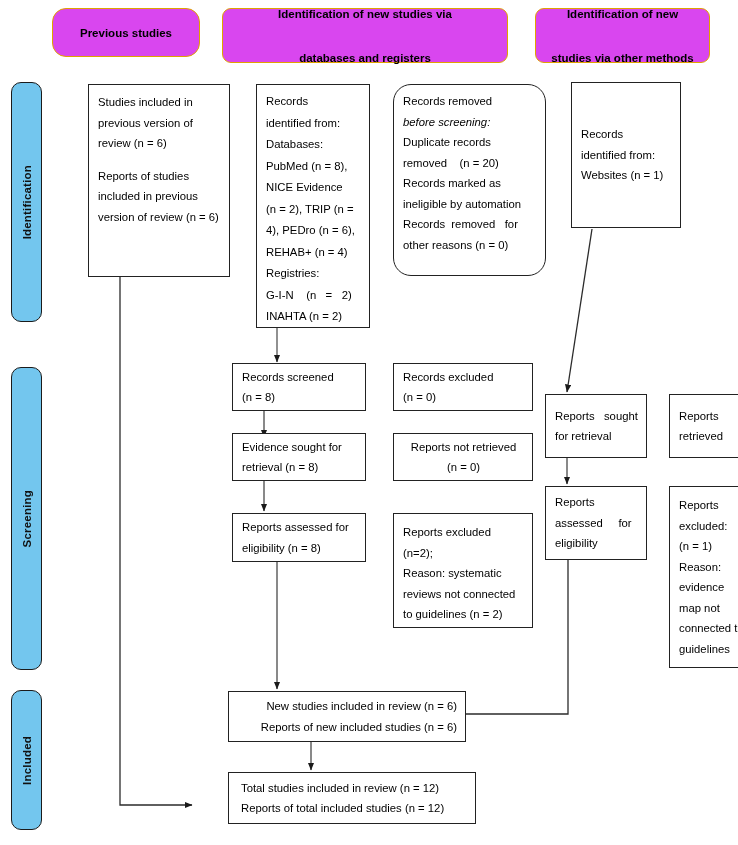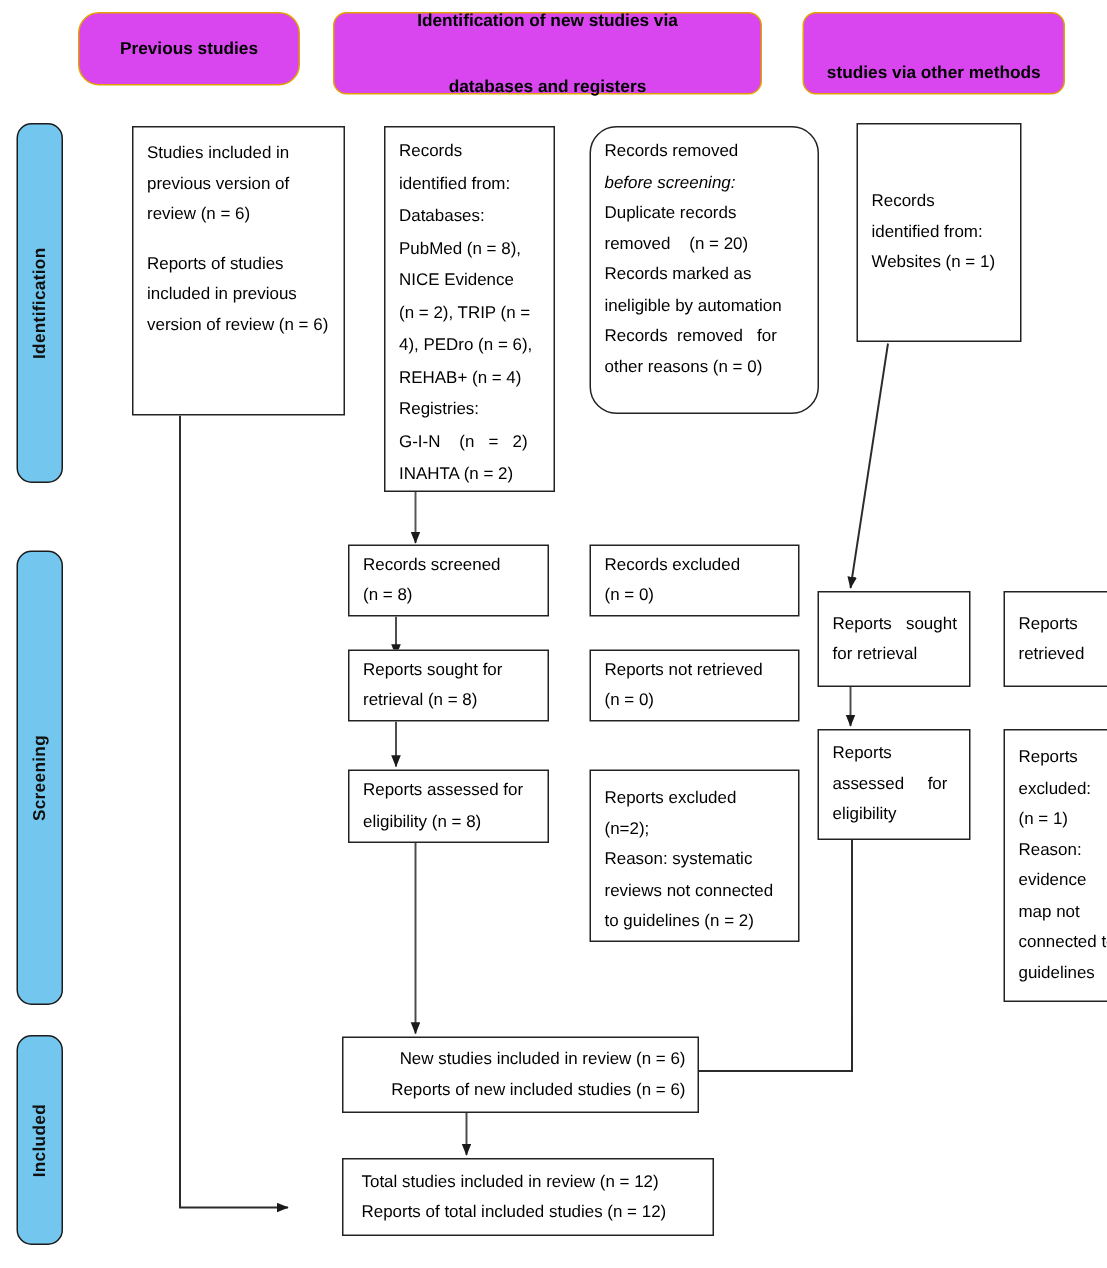--- a/index.html
+++ b/index.html
@@ -137,21 +137,21 @@
 
   <div class="phase-header" style="left:222px; top:8px; width:286px; height:55px;">
     <span style="line-height:18px;">
       <span>Identification of new studies via</span><br>
       <span style="display:inline-block;margin-top:8px;">databases and registers</span>
     </span>
   </div>
 
   <div class="phase-header" style="left:535px; top:8px; width:175px; height:55px;">
     <span style="line-height:18px;">
-      <br>
+      <span>Identification of new</span><br>
       <span style="display:inline-block;margin-top:8px;">studies via other methods</span>
     </span>
   </div>
 
   <div class="stage-bar" style="left:11px; top:82px; width:31px; height:240px;">
     <span class="stage-label">Identification</span>
   </div>
 
   <div class="stage-bar" style="left:11px; top:367px; width:31px; height:303px;">
     <span class="stage-label">Screening</span>
@@ -206,25 +206,25 @@
     <span class="ln">Records screened</span>
     <span class="ln">(n = 8)</span>
   </div>
 
   <div class="box vcenter" style="left:357px; top:363px; width:140px; height:48px;">
     <span class="ln">Records excluded</span>
     <span class="ln">(n = 0)</span>
   </div>
 
   <div class="box vcenter" style="left:196px; top:433px; width:134px; height:48px;">
-    <span class="ln">Reports sought for</span>
+    <span class="ln">Evidence sought for</span>
     <span class="ln">retrieval (n = 8)</span>
   </div>
 
-  <div class="box vcenter" style="left:357px; top:433px; width:140px; height:48px;">
+  <div class="box vcenter" style="left:357px; top:433px; width:140px; height:48px;text-align:center;">
     <span class="ln">Reports not retrieved</span>
     <span class="ln">(n = 0)</span>
   </div>
 
   <div class="box vcenter" style="left:196px; top:513px; width:134px; height:49px;">
     <span class="ln">Reports assessed for</span>
     <span class="ln">eligibility (n = 8)</span>
   </div>
 
   <div class="box" style="left:357px; top:513px; width:140px; height:115px; padding-top:8px;">

